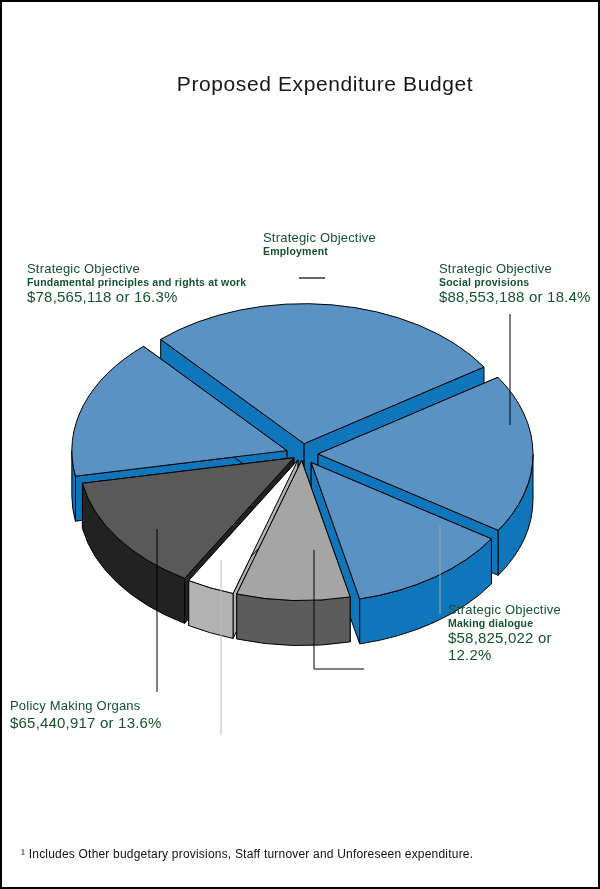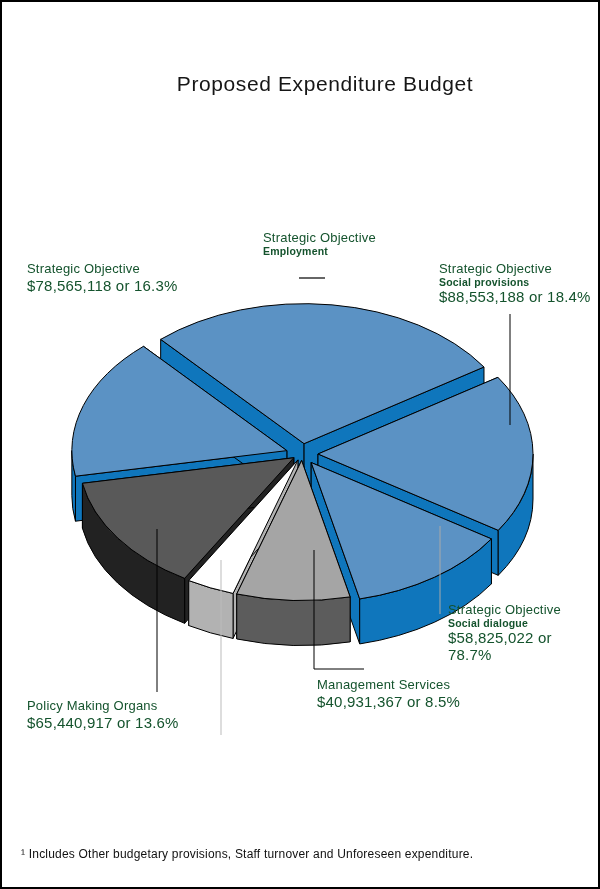--- a/index.html
+++ b/index.html
@@ -76,41 +76,38 @@
     </g>
   </svg>
 
   <div class="label" style="left:261px;top:229px;">
     <span class="l1">Strategic Objective</span>
     <span class="l2">Employment</span>
   </div>
 
   <div class="label" style="left:25px;top:260px;">
     <span class="l1">Strategic Objective</span>
+    <span class="l2">Fundamental principles and rights at work</span>
     <span class="l3">$78,565,118 or 16.3%</span>
   </div>
 
   <div class="label" style="left:437px;top:260px;">
     <span class="l1">Strategic Objective</span>
     <span class="l2">Social provisions</span>
     <span class="l3">$88,553,188 or 18.4%</span>
   </div>
 
   <div class="label" style="left:446px;top:601px;">
     <span class="l1">Strategic Objective</span>
-    <span class="l2">Social dialogue</span>
-    <span class="l3">$58,825,022 or 78.7%</span>
+    <span class="l2">Making dialogue</span>
+    <span class="l3">$58,825,022 or 12.2%</span>
   </div>
 
-  <div class="label" style="left:315px;top:676px;">
-    <span class="l1">Management Services</span>
-    <span class="l3">$40,931,367 or 8.5%</span>
-  </div>
 
-  <div class="label" style="left:25px;top:697px;">
+  <div class="label" style="left:8px;top:697px;">
     <span class="l1">Policy Making Organs</span>
     <span class="l3">$65,440,917 or 13.6%</span>
   </div>
 
 
   <div id="footnote">¹ Includes Other budgetary provisions, Staff turnover and Unforeseen expenditure.</div>
 
 </div>
 
 </body></html>

